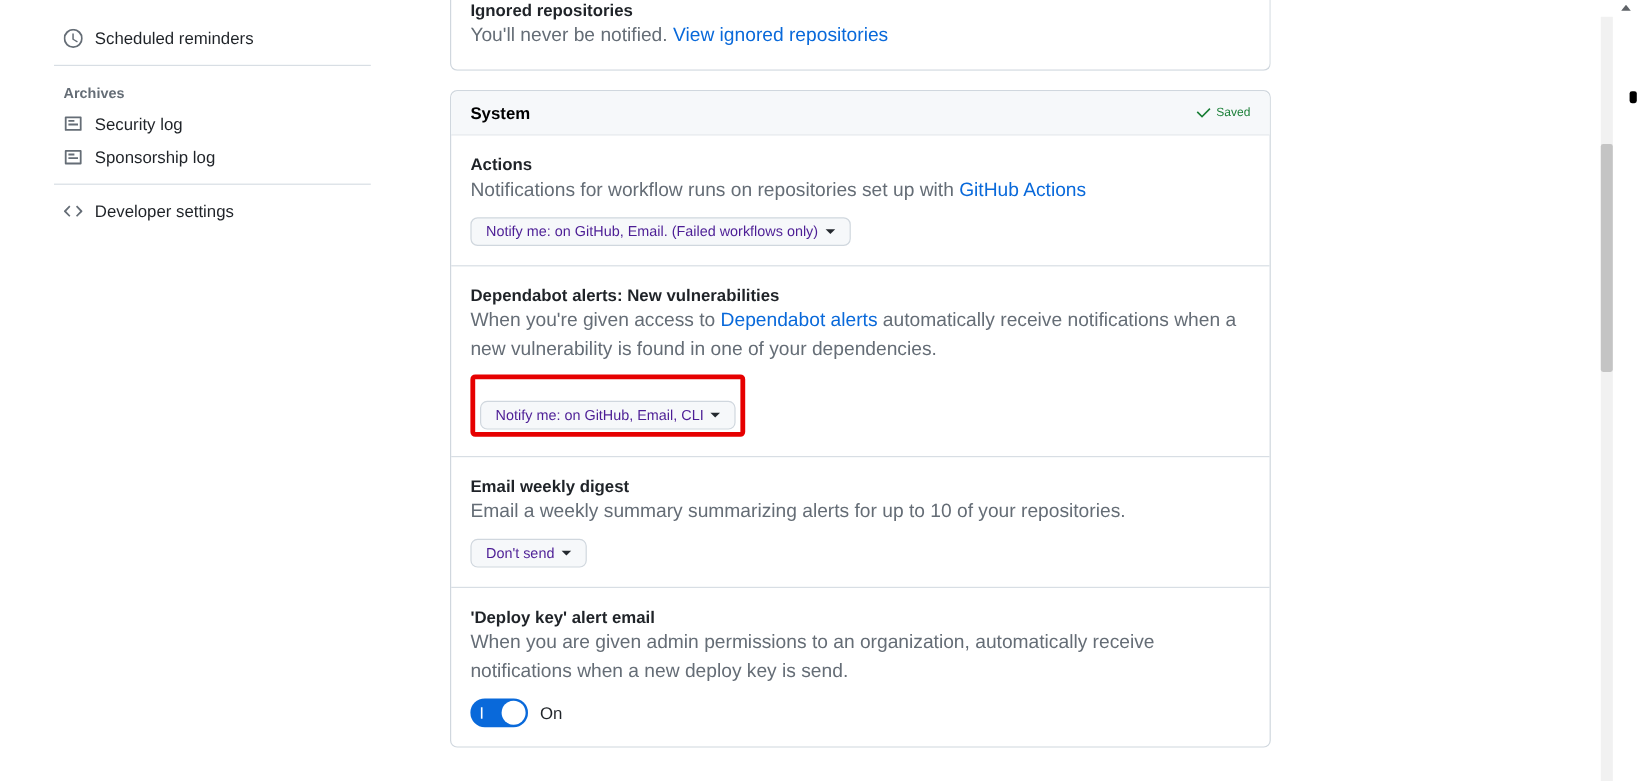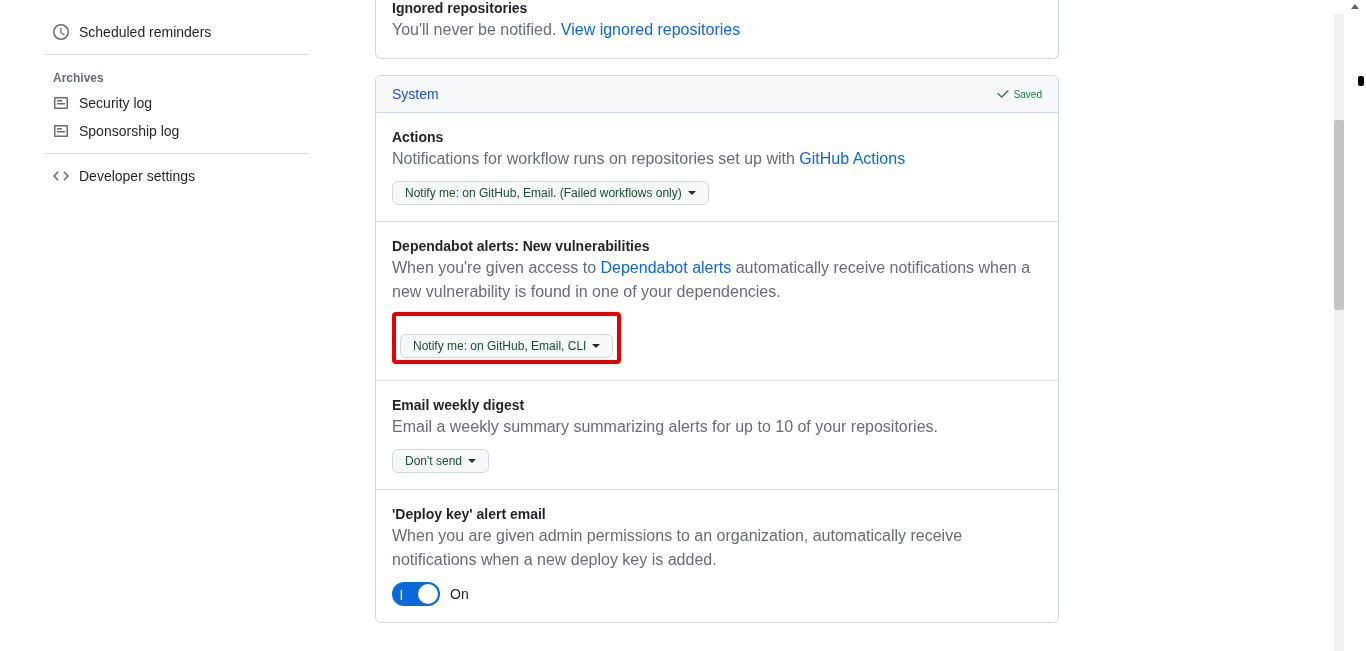--- a/index.html
+++ b/index.html
@@ -70,23 +70,23 @@
     background: #f6f8fa;
     border-bottom: 1px solid #d0d7de;
     border-top-left-radius: 6px;
     border-top-right-radius: 6px;
     padding: 10px 16px;
     display: flex;
     align-items: center;
     justify-content: space-between;
   }
   .card-header-title {
-    font-weight: 400;
+    font-weight: 700;
     font-size: 14px;
-    color: #1d4ed8;
+    color: #000000;
     text-align: right;
   }
   .saved {
     color: #1a7f37;
     font-size: 10px;
     display: inline-flex;
     align-items: center;
   }
   .saved svg { width: 14px; height: 14px; margin-right: 4px; }
 
@@ -115,21 +115,21 @@
 
   .select-btn {
     display: inline-flex;
     align-items: center;
     background: #f6f8fa;
     border: 1px solid #d0d7de;
     border-radius: 6px;
     padding: 4px 12px;
     font-size: 12px;
     font-weight: 500;
-    color: #14532d;
+    color: #4c1d95;
     margin-top: 10px;
     cursor: pointer;
   }
   .select-btn .caret {
     margin-left: 6px;
     width: 0; height: 0;
     border-left: 4px solid transparent;
     border-right: 4px solid transparent;
     border-top: 4px solid #24292f;
   }
@@ -315,21 +315,21 @@
         <div class="section-title">Email weekly digest</div>
         <div class="section-desc">Email a weekly summary summarizing alerts for up to 10 of your repositories.</div>
         <button class="select-btn">
           <span>Don't send</span>
           <span class="caret"></span>
         </button>
       </div>
 
       <div class="section">
         <div class="section-title">'Deploy key' alert email</div>
-        <div class="section-desc">When you are given admin permissions to an organization, automatically receive notifications when a new deploy key is added.</div>
+        <div class="section-desc">When you are given admin permissions to an organization, automatically receive notifications when a new deploy key is send.</div>
         <div class="toggle-row">
           <div class="toggle">
             <span class="toggle-tick">|</span>
             <span class="toggle-knob"></span>
           </div>
           <span class="toggle-label">On</span>
         </div>
       </div>
 
     </div>

